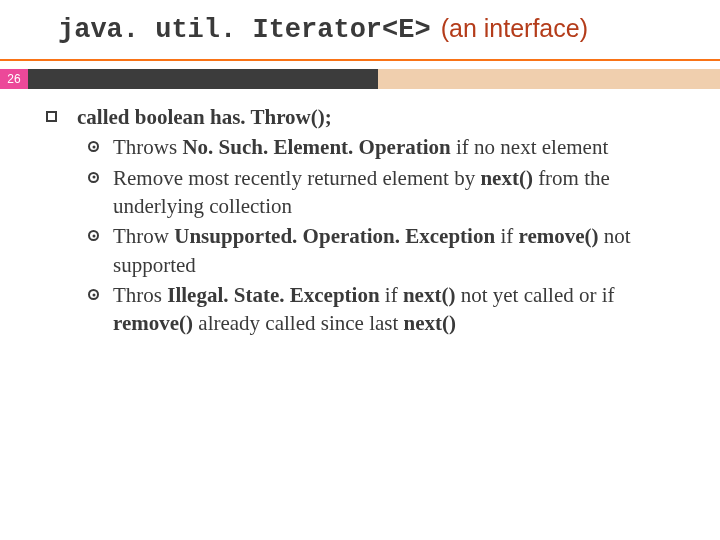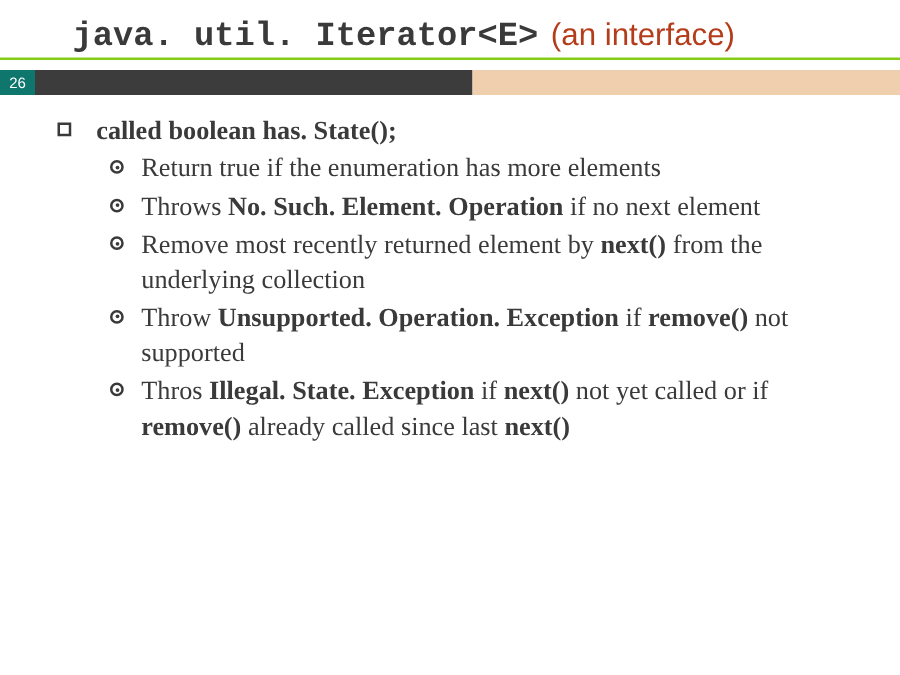--- a/index.html
+++ b/index.html
@@ -5,22 +5,22 @@
   * { margin: 0; padding: 0; box-sizing: border-box; }
   body {
     width: 720px;
     height: 540px;
     background: #fff;
     font-family: Georgia, 'Times New Roman', serif;
     color: #3a3a3a;
     overflow: hidden;
   }
   .title-row {
-    padding: 14px 0 1px 58px;
-    border-bottom: 2px solid #84cc16;
+    padding: 14px 0 14px 58px;
+    border-bottom: 2px solid #f97316;
     margin-bottom: 0;
   }
   .title-code {
     font-family: 'Courier New', Courier, monospace;
     font-weight: bold;
     font-size: 27px;
     color: #3a3a3a;
   }
   .title-suffix {
     font-family: Arial, Helvetica, sans-serif;
@@ -33,21 +33,21 @@
     margin-top: 8px;
     height: 20px;
     position: relative;
   }
   .slide-num {
     position: absolute;
     left: 0;
     top: 0;
     width: 28px;
     height: 20px;
-    background: #0f766e;
+    background: #ec4899;
     color: #fff;
     font-family: Arial, sans-serif;
     font-size: 12px;
     line-height: 20px;
     text-align: center;
   }
   .bar-block {
     position: absolute;
     top: 0;
     height: 20px;
@@ -116,26 +116,22 @@
   <div class="slide-num">26</div>
   <div class="bar-block bar-dark"></div>
   <div class="bar-block bar-peach"></div>
 </div>
 
 <div class="content">
 
   <div class="l1">
     <span class="sq"></span>
     <span class="txt b">
-      <span>called boolean</span><span> has. State();</span>
+      <span>called boolean</span><span> has. Throw();</span>
     </span>
-  </div>
-  <div class="l2">
-    <span class="circ"></span>
-    <span class="txt">Return true if the enumeration has more elements</span>
   </div>
 
   <div class="l2">
     <span class="circ"></span>
     <span class="txt">
       <span>Throws </span><span class="b">No. Such. Element. Operation</span><span> if no next element</span>
     </span>
   </div>
 
   <div class="l2">

